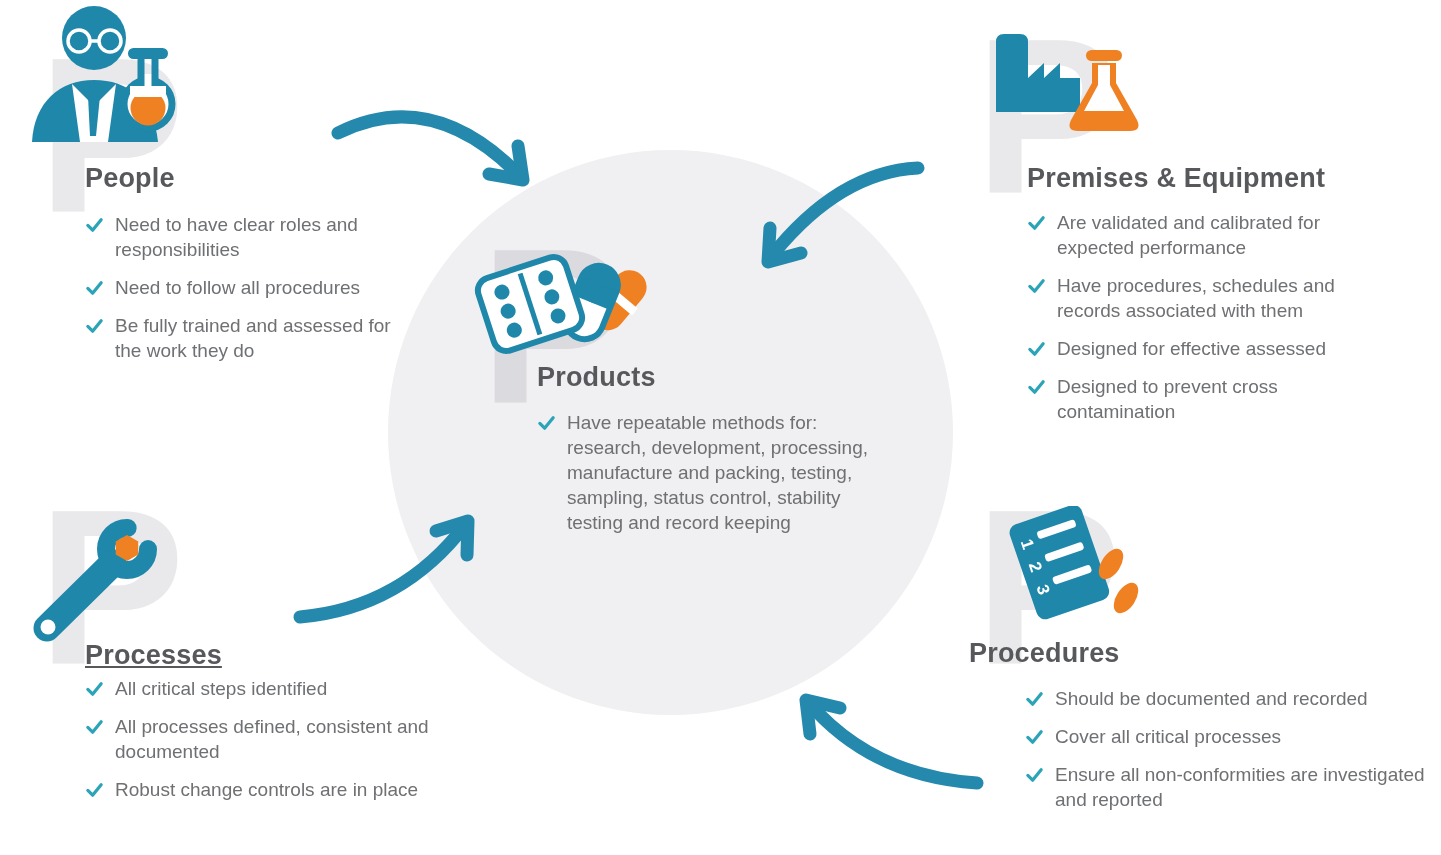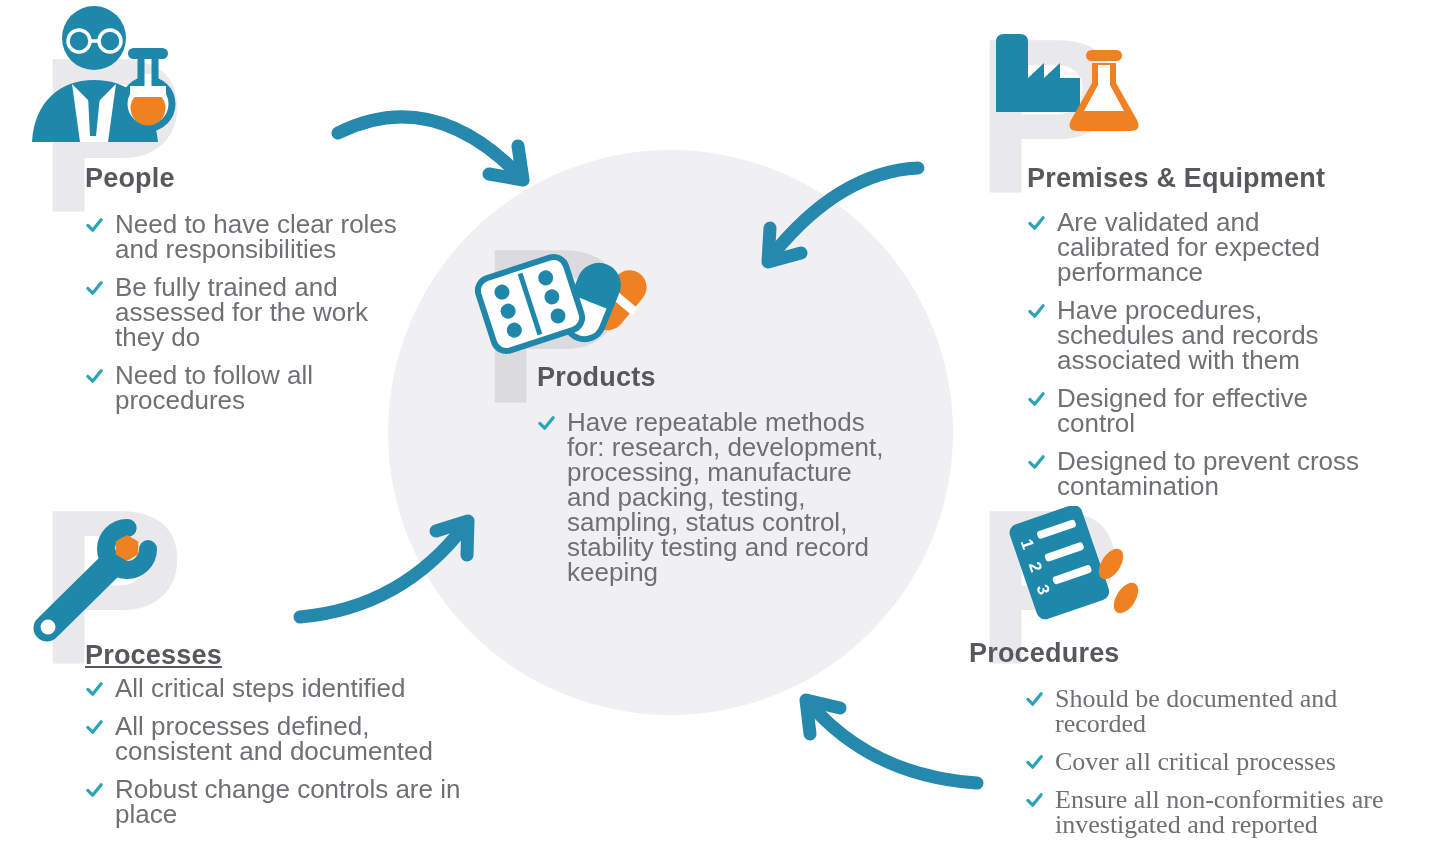--- a/index.html
+++ b/index.html
@@ -27,29 +27,29 @@
     position:absolute;font-size:27px;font-weight:700;color:#57585B;
     letter-spacing:.2px;
   }
   .t-people{left:85px;top:163px;}
   .t-premises{left:1027px;top:163px;}
   .t-products{left:537px;top:362px;}
   .t-processes{left:85px;top:640px;text-decoration:underline;}
   .t-procedures{left:969px;top:638px;}
   ul.checklist{
     position:absolute;list-style:none;margin:0;padding:0;
-    font-size:26px;line-height:25px;color:#6E7073;
+    font-size:19px;line-height:25px;color:#6E7073;
   }
   ul.checklist li{display:flex;align-items:flex-start;margin-bottom:13px;}
   .chk{flex:0 0 auto;margin:3px 11px 0 0;width:19px;height:19px;}
   .l-people{left:85px;top:212px;width:312px;}
   .l-premises{left:1027px;top:210px;width:352px;}
   .l-products{left:537px;top:410px;width:362px;}
   .l-processes{left:85px;top:676px;width:378px;}
-  .l-procedures{left:1025px;top:686px;width:408px;font-family:Liberation Serif, serif;}
+  .l-procedures{left:1025px;top:686px;width:408px;}
 </style>
 </head>
 <body>
 
 <div id="stage">
 
   <div class="circle"></div>
 
   <div class="bigP p-people">P</div>
   <div class="bigP p-premises">P</div>
@@ -170,48 +170,48 @@
     <li>
       <svg class="chk" viewBox="0 0 20 20">
           <path d="M3,11 L8,16 L17,5" fill="none" stroke="#2BA4B8" stroke-width="3.4" stroke-linecap="round" stroke-linejoin="round"></path>
         </svg>
       <span>Need to have clear roles and responsibilities</span>
     </li>
     <li>
       <svg class="chk" viewBox="0 0 20 20">
           <path d="M3,11 L8,16 L17,5" fill="none" stroke="#2BA4B8" stroke-width="3.4" stroke-linecap="round" stroke-linejoin="round"></path>
         </svg>
+      <span>Need to follow all procedures</span>
+    </li>
+    <li>
+      <svg class="chk" viewBox="0 0 20 20">
+          <path d="M3,11 L8,16 L17,5" fill="none" stroke="#2BA4B8" stroke-width="3.4" stroke-linecap="round" stroke-linejoin="round"></path>
+        </svg>
       <span>Be fully trained and assessed for the work they do</span>
     </li>
-    <li>
-      <svg class="chk" viewBox="0 0 20 20">
-          <path d="M3,11 L8,16 L17,5" fill="none" stroke="#2BA4B8" stroke-width="3.4" stroke-linecap="round" stroke-linejoin="round"></path>
-        </svg>
-      <span>Need to follow all procedures</span>
-    </li>
   </ul>
 
   <ul class="checklist l-premises">
     <li>
       <svg class="chk" viewBox="0 0 20 20">
           <path d="M3,11 L8,16 L17,5" fill="none" stroke="#2BA4B8" stroke-width="3.4" stroke-linecap="round" stroke-linejoin="round"></path>
         </svg>
       <span>Are validated and calibrated for expected performance</span>
     </li>
     <li>
       <svg class="chk" viewBox="0 0 20 20">
           <path d="M3,11 L8,16 L17,5" fill="none" stroke="#2BA4B8" stroke-width="3.4" stroke-linecap="round" stroke-linejoin="round"></path>
         </svg>
       <span>Have procedures, schedules and records associated with them</span>
     </li>
     <li>
       <svg class="chk" viewBox="0 0 20 20">
           <path d="M3,11 L8,16 L17,5" fill="none" stroke="#2BA4B8" stroke-width="3.4" stroke-linecap="round" stroke-linejoin="round"></path>
         </svg>
-      <span>Designed for effective control</span>
+      <span>Designed for effective assessed</span>
     </li>
     <li>
       <svg class="chk" viewBox="0 0 20 20">
           <path d="M3,11 L8,16 L17,5" fill="none" stroke="#2BA4B8" stroke-width="3.4" stroke-linecap="round" stroke-linejoin="round"></path>
         </svg>
       <span>Designed to prevent cross contamination</span>
     </li>
   </ul>
 
   <ul class="checklist l-products">

